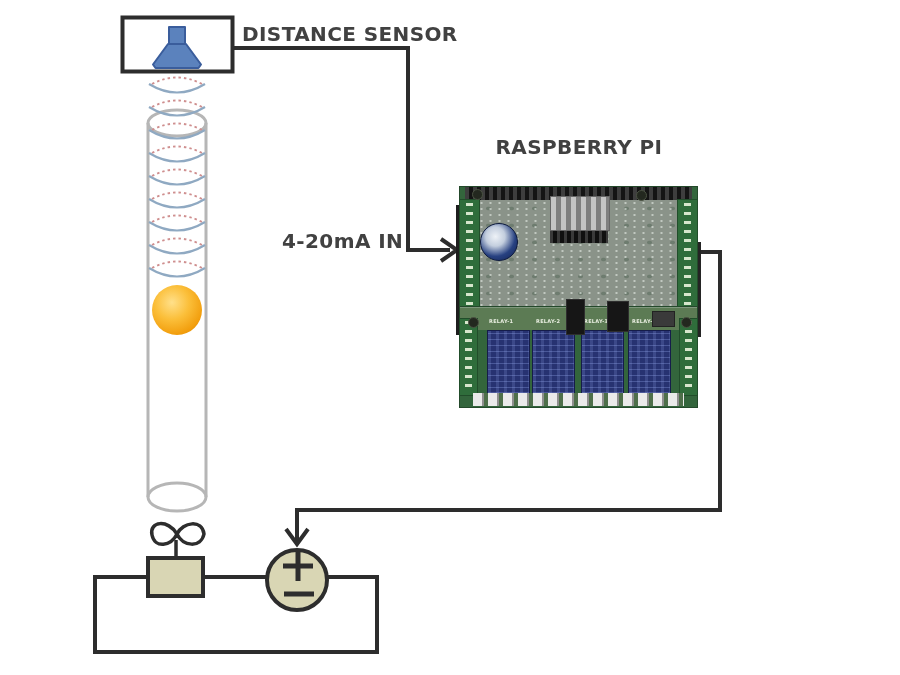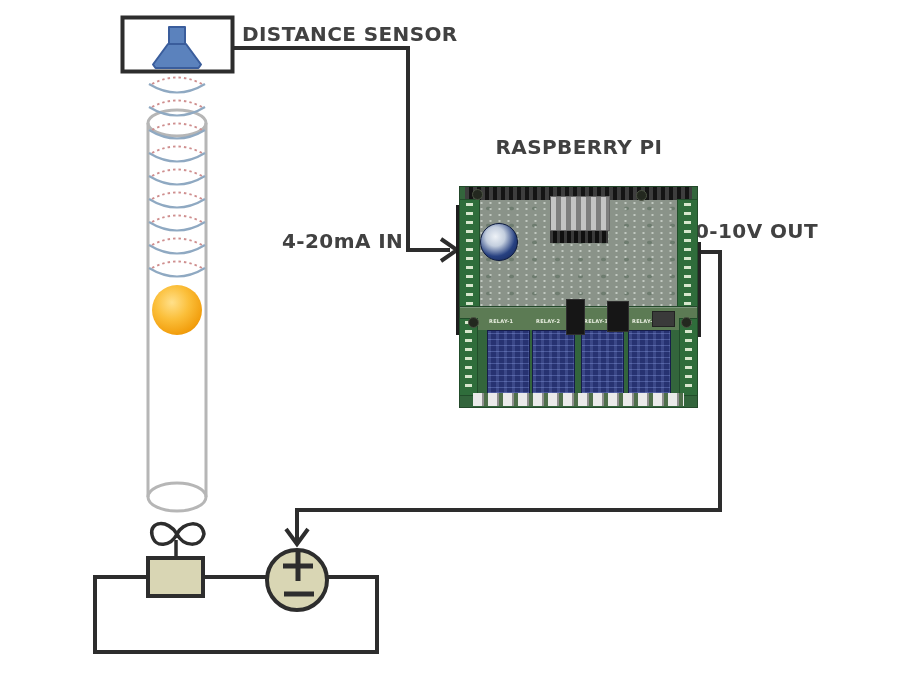--- a/index.html
+++ b/index.html
@@ -133,21 +133,20 @@
   </svg>
 
   <div class="label" style="left:242px;top:22px;">DISTANCE SENSOR</div>
 
   <div class="label board-title">
     <span>RASPBERRY PI</span>
   </div>
 
   <div class="label" style="left:282px;top:229px;">4-20mA IN</div>
 
-  <div class="label" style="left:695px;top:219px;">0-10V OUT</div>
 
   <div class="board">
     <div class="board-left-edge"></div>
     <div class="board-right-edge"></div>
     <div class="top-header"></div>
     <div class="pcb-surface"></div>
     <div class="tb tb-left-up"></div>
     <div class="tb tb-right-up"></div>
     <div class="io-connector"></div>
     <div class="io-pins"></div>

